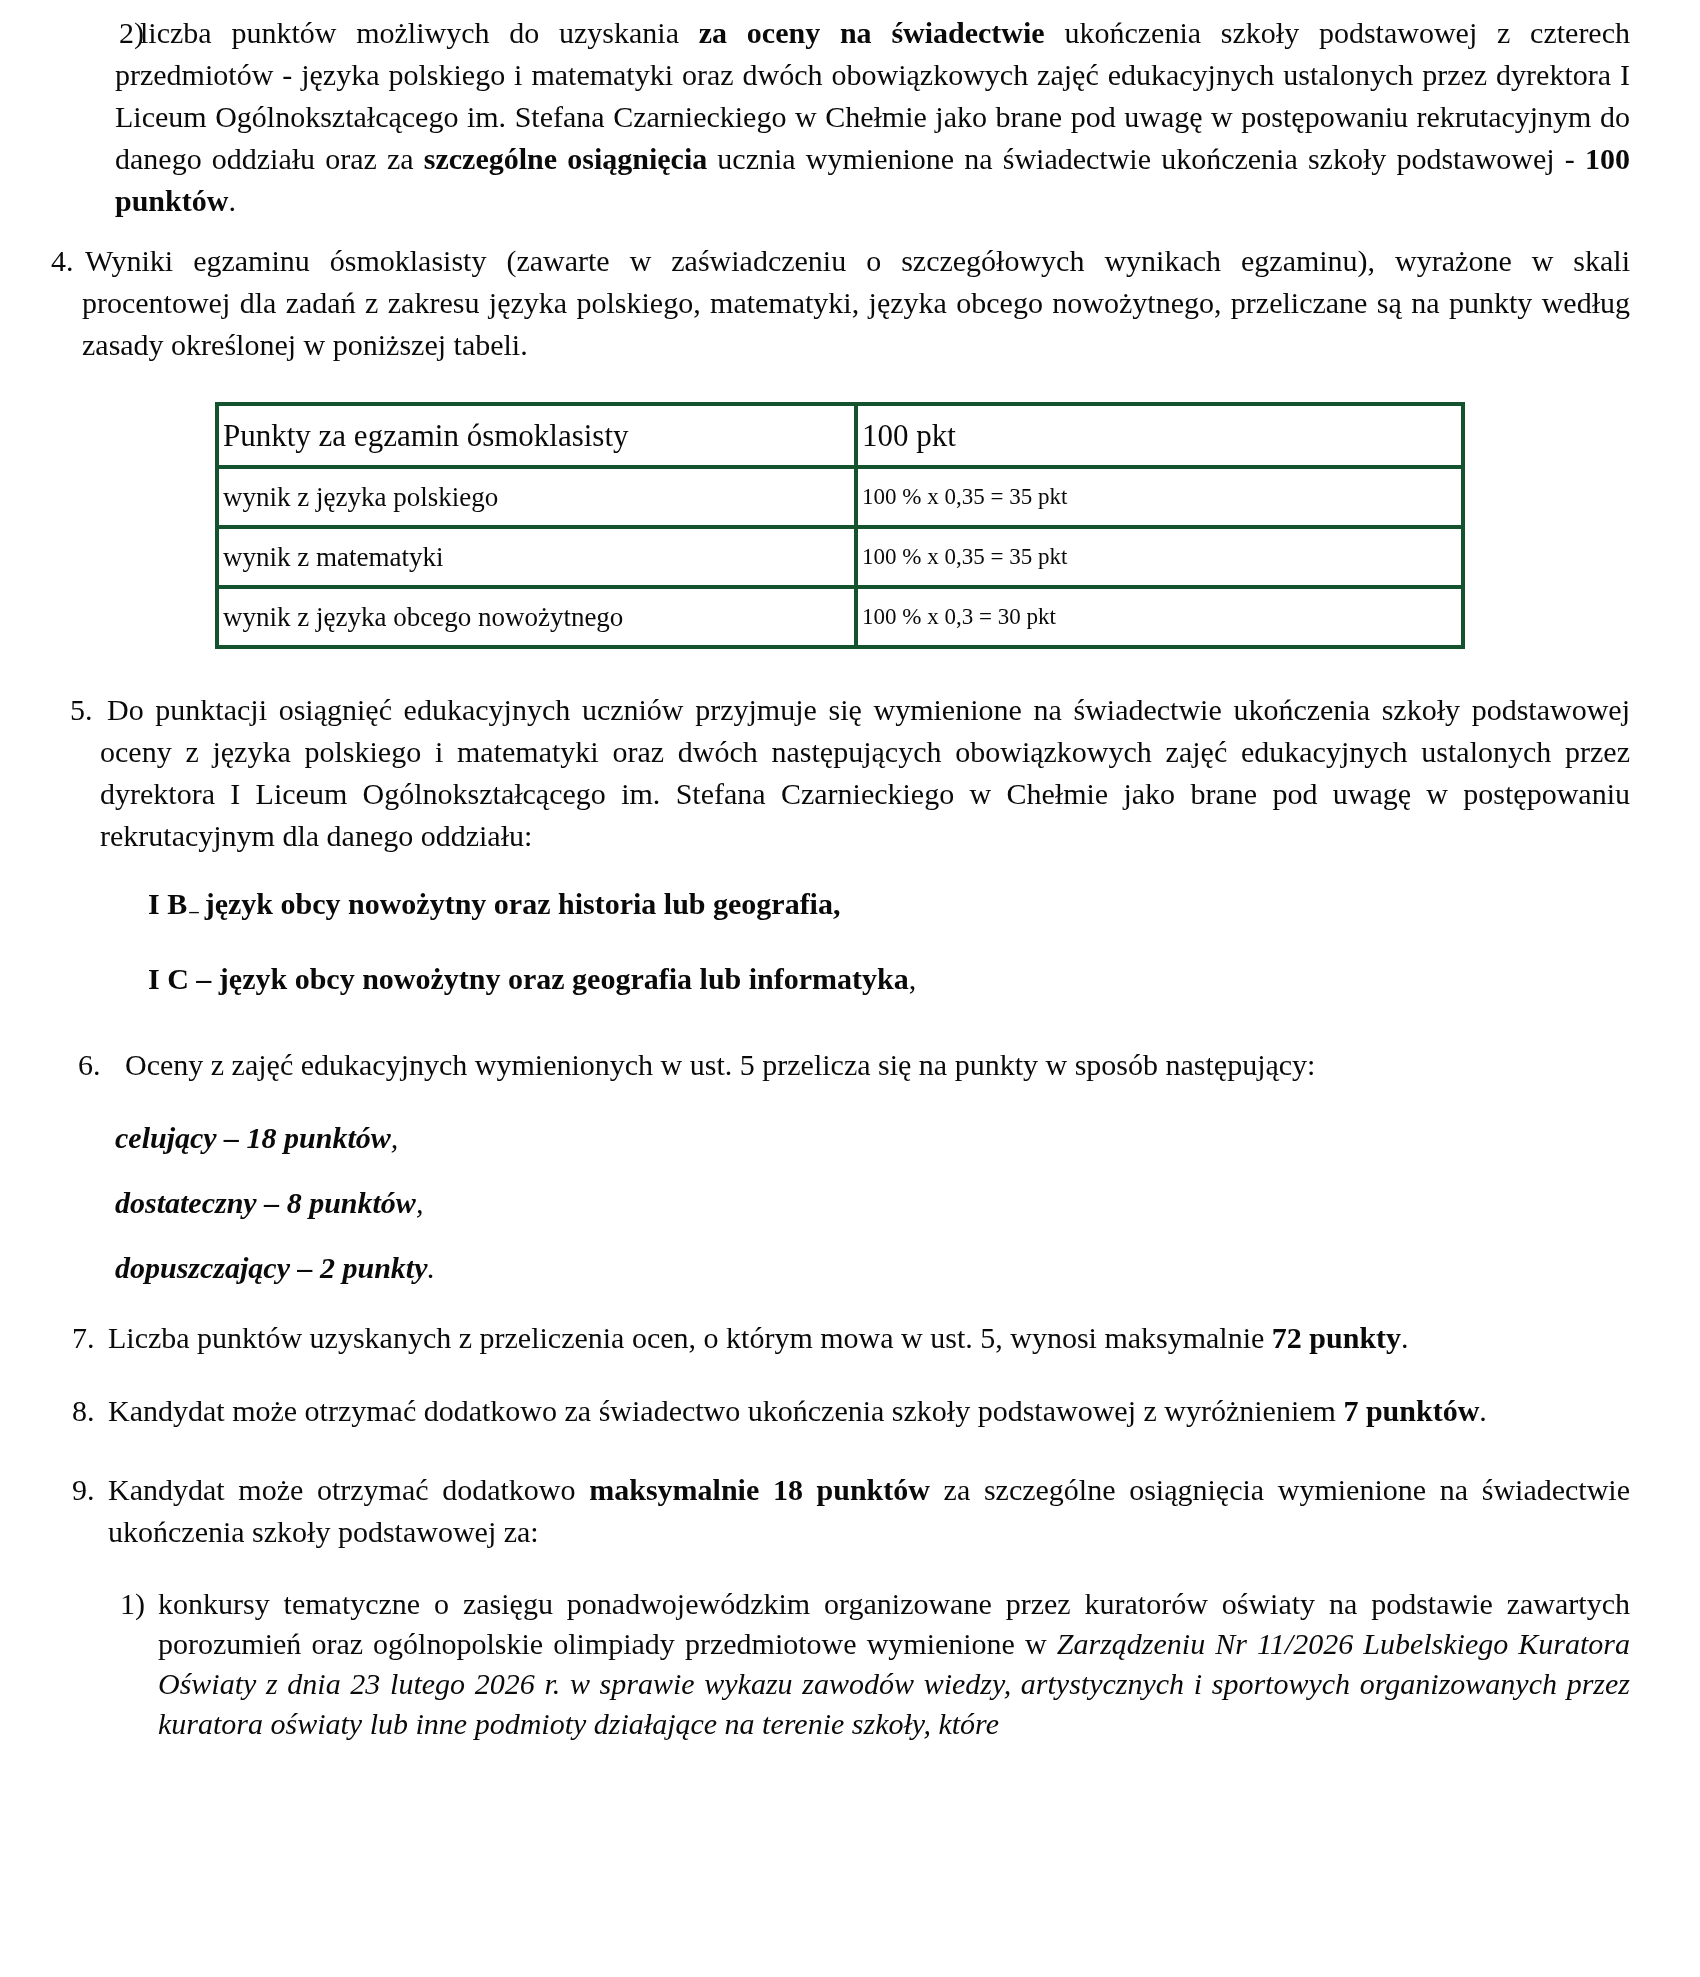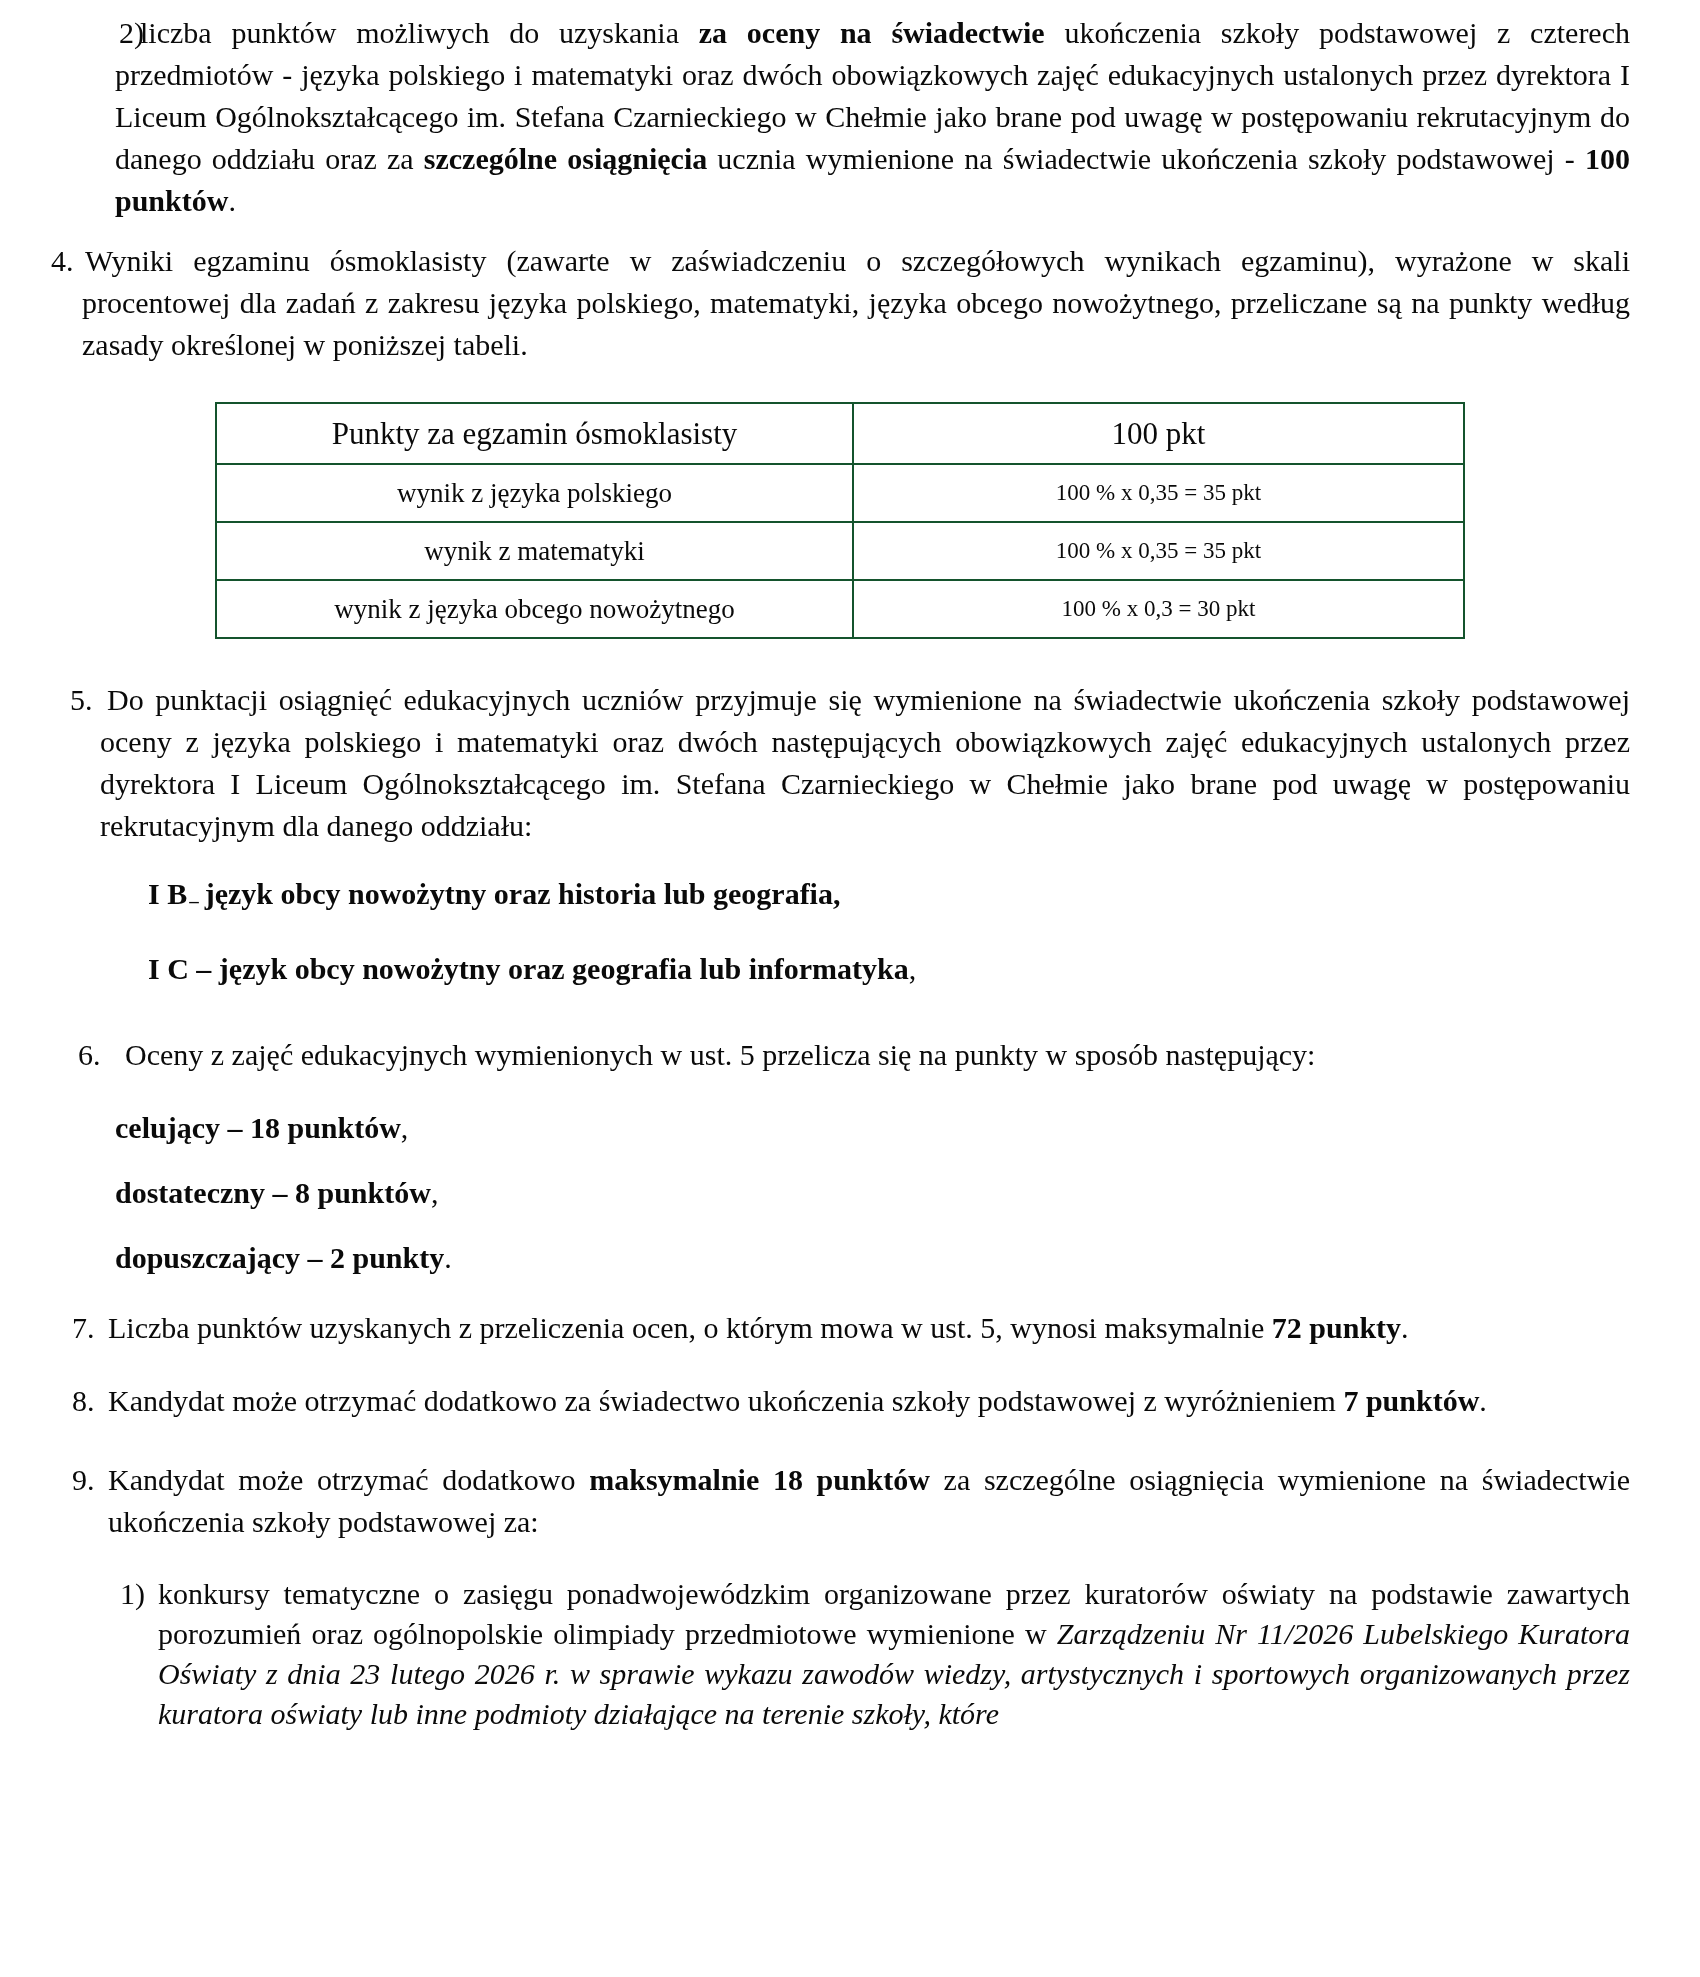--- a/index.html
+++ b/index.html
@@ -23,21 +23,21 @@
   .p2{margin:12px 70px 0 115px;text-indent:25px;}
   .p2 .num{left:-21px;}
 
   
   .p4{margin:18px 70px 0 82px;text-indent:3px;}
   .p4 .num{left:-34px;}
 
   
   table.pts{border-collapse:collapse;margin:36px 0 0 215px;width:1250px;table-layout:fixed;}
   table.pts{border:2px solid #222;}
-  table.pts td{border:2px solid #14532d;text-align:center;vertical-align:middle;padding:4px;}
+  table.pts td{border:4px solid #14532d;vertical-align:middle;padding:4px;}
   table.pts .c1{width:627px;}
   table.pts tr.hr td{height:51px;font-size:31px;}
   table.pts tr.dr td{height:48px;margin-top:44px;}
   table.pts td.l{font-size:27px;}
   table.pts td.v{font-size:23px;}
 
   
   .p5{margin:40px 70px 0 100px;text-indent:7px;}
   .p5 .num{left:-37px;}
 
@@ -46,21 +46,21 @@
   .class-line{font-weight:bold;line-height:42px;margin-bottom:29px;white-space:nowrap;}
   .class-line .tail{font-weight:normal;}
   .lowdash{font-size:19px;position:relative;top:3px;padding:0 6px 0 2px;}
 
   
   .p6{margin:44px 70px 0 125px;}
   .p6 .num{left:-47px;}
 
   
   .grades{margin:31px 0 0 115px;}
-  .grade-line{font-weight:bold;line-height:42px;margin-bottom:23px;white-space:nowrap;}
+  .grade-line{font-weight:bold;line-height:42px;margin-bottom:23px;white-space:nowrap;font-style:italic;}
   .grade-line .tail{font-weight:normal;}
 
   
   .p7{margin:28px 70px 0 108px;}
   .p7 .num{left:-36px;}
   .p8{margin:31px 70px 0 108px;}
   .p8 .num{left:-36px;}
   .p9{margin:37px 70px 0 108px;}
   .p9 .num{left:-36px;}
 

